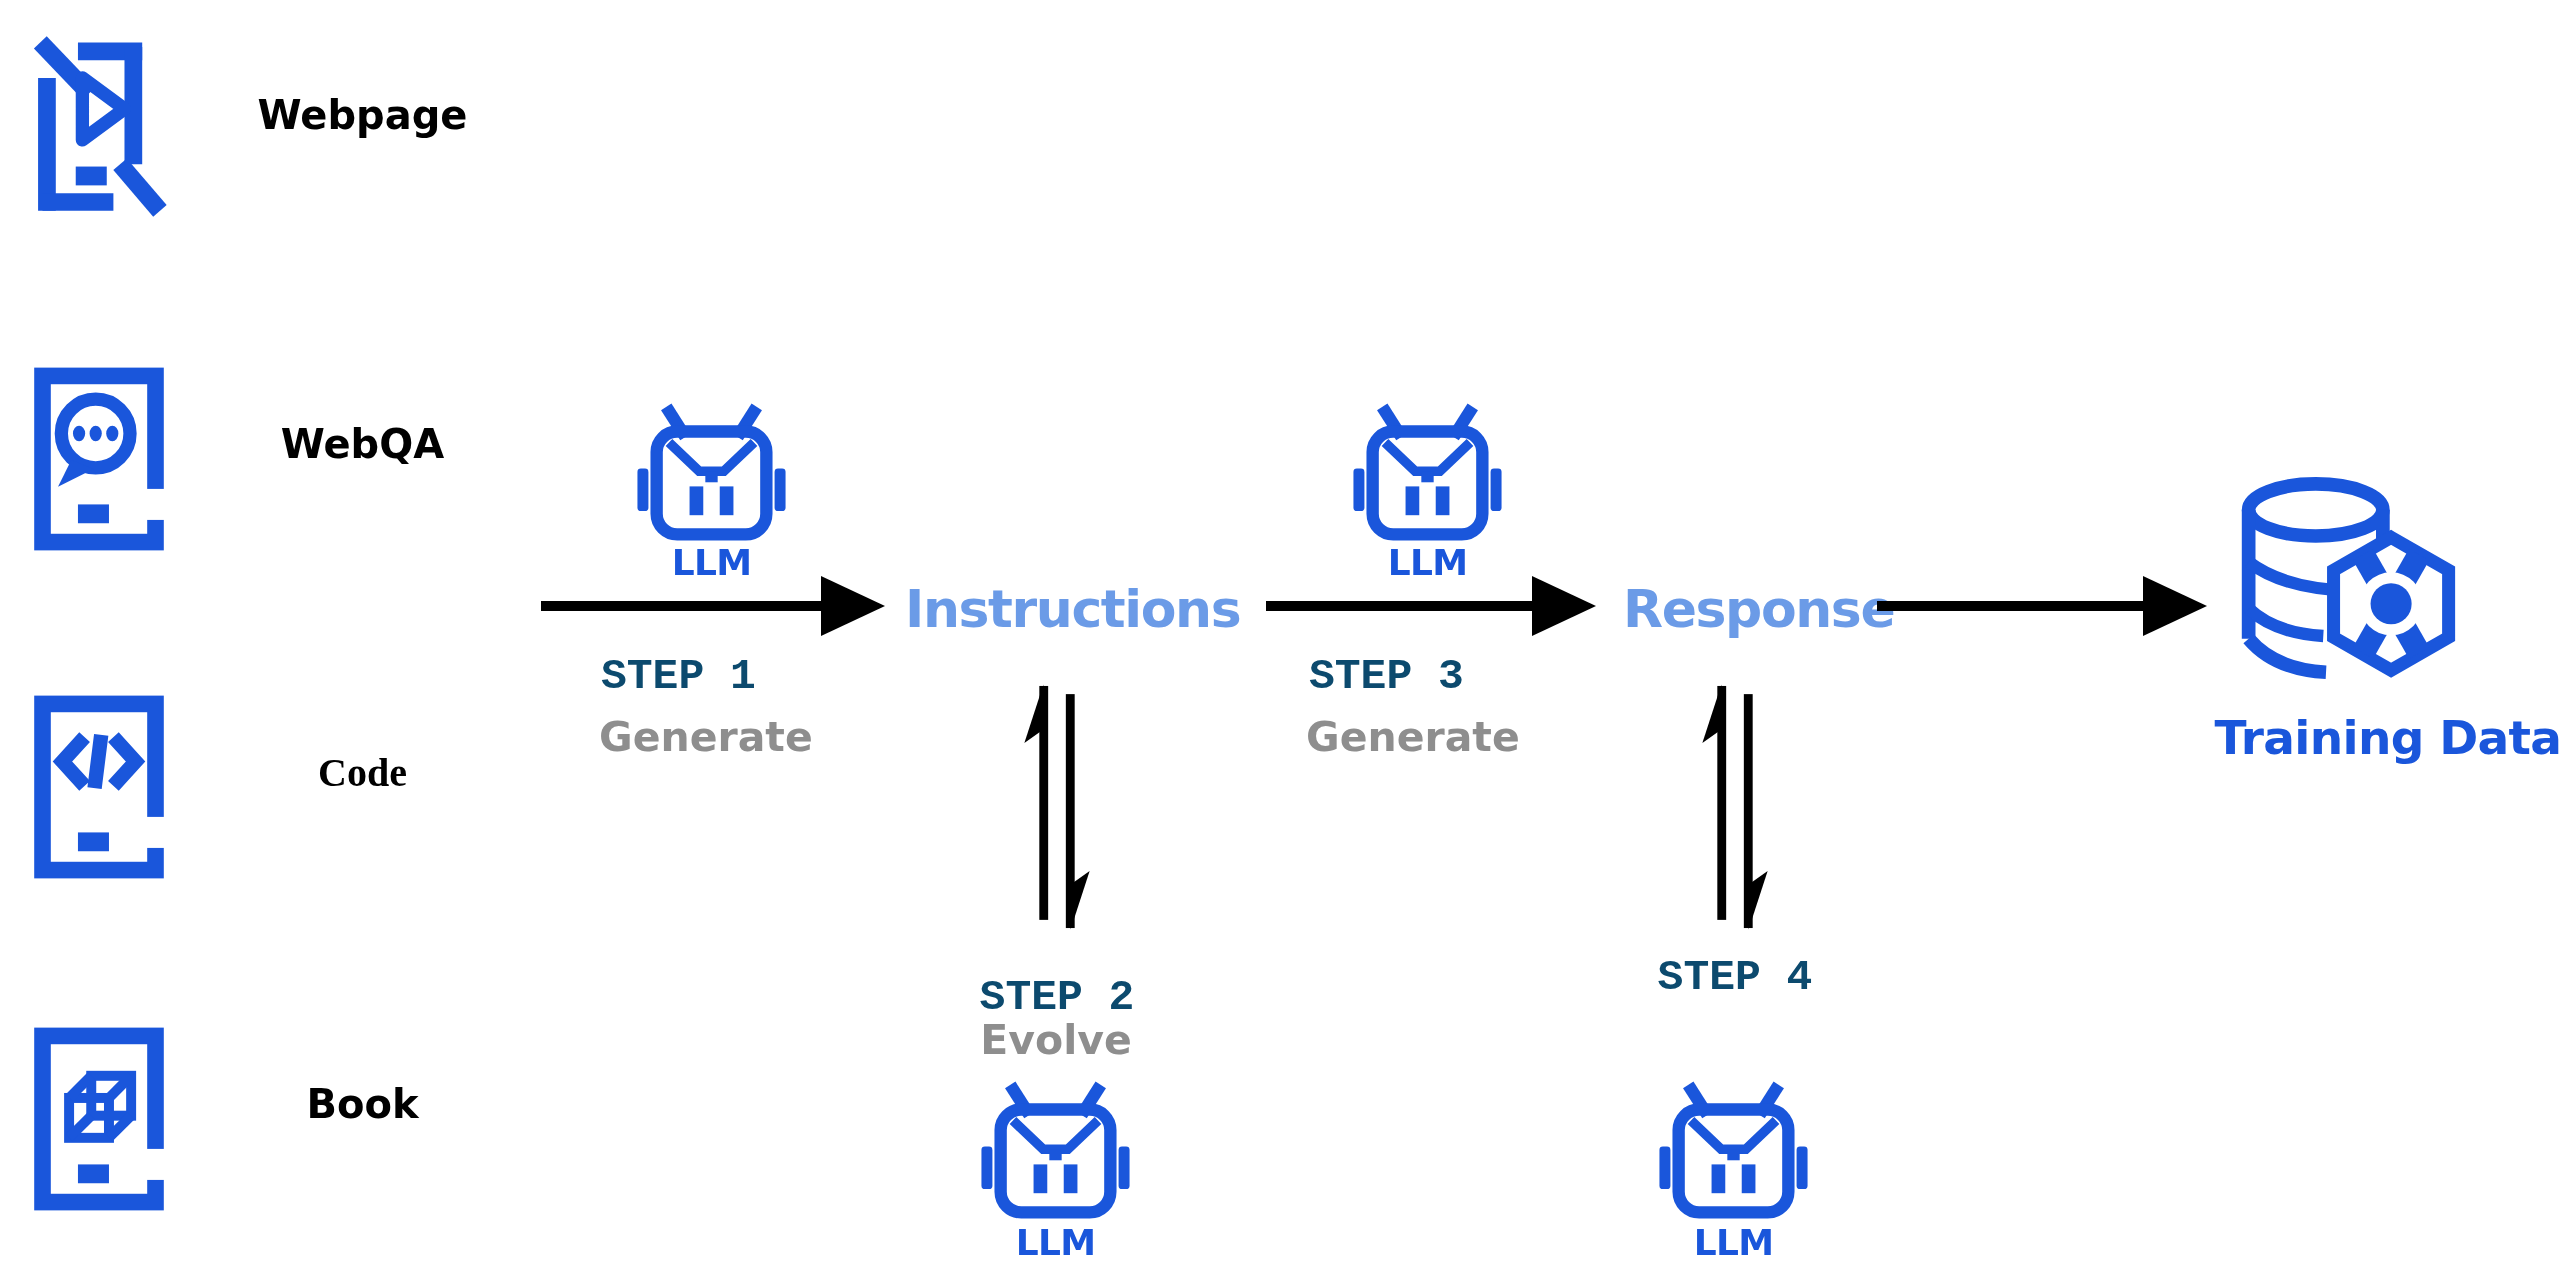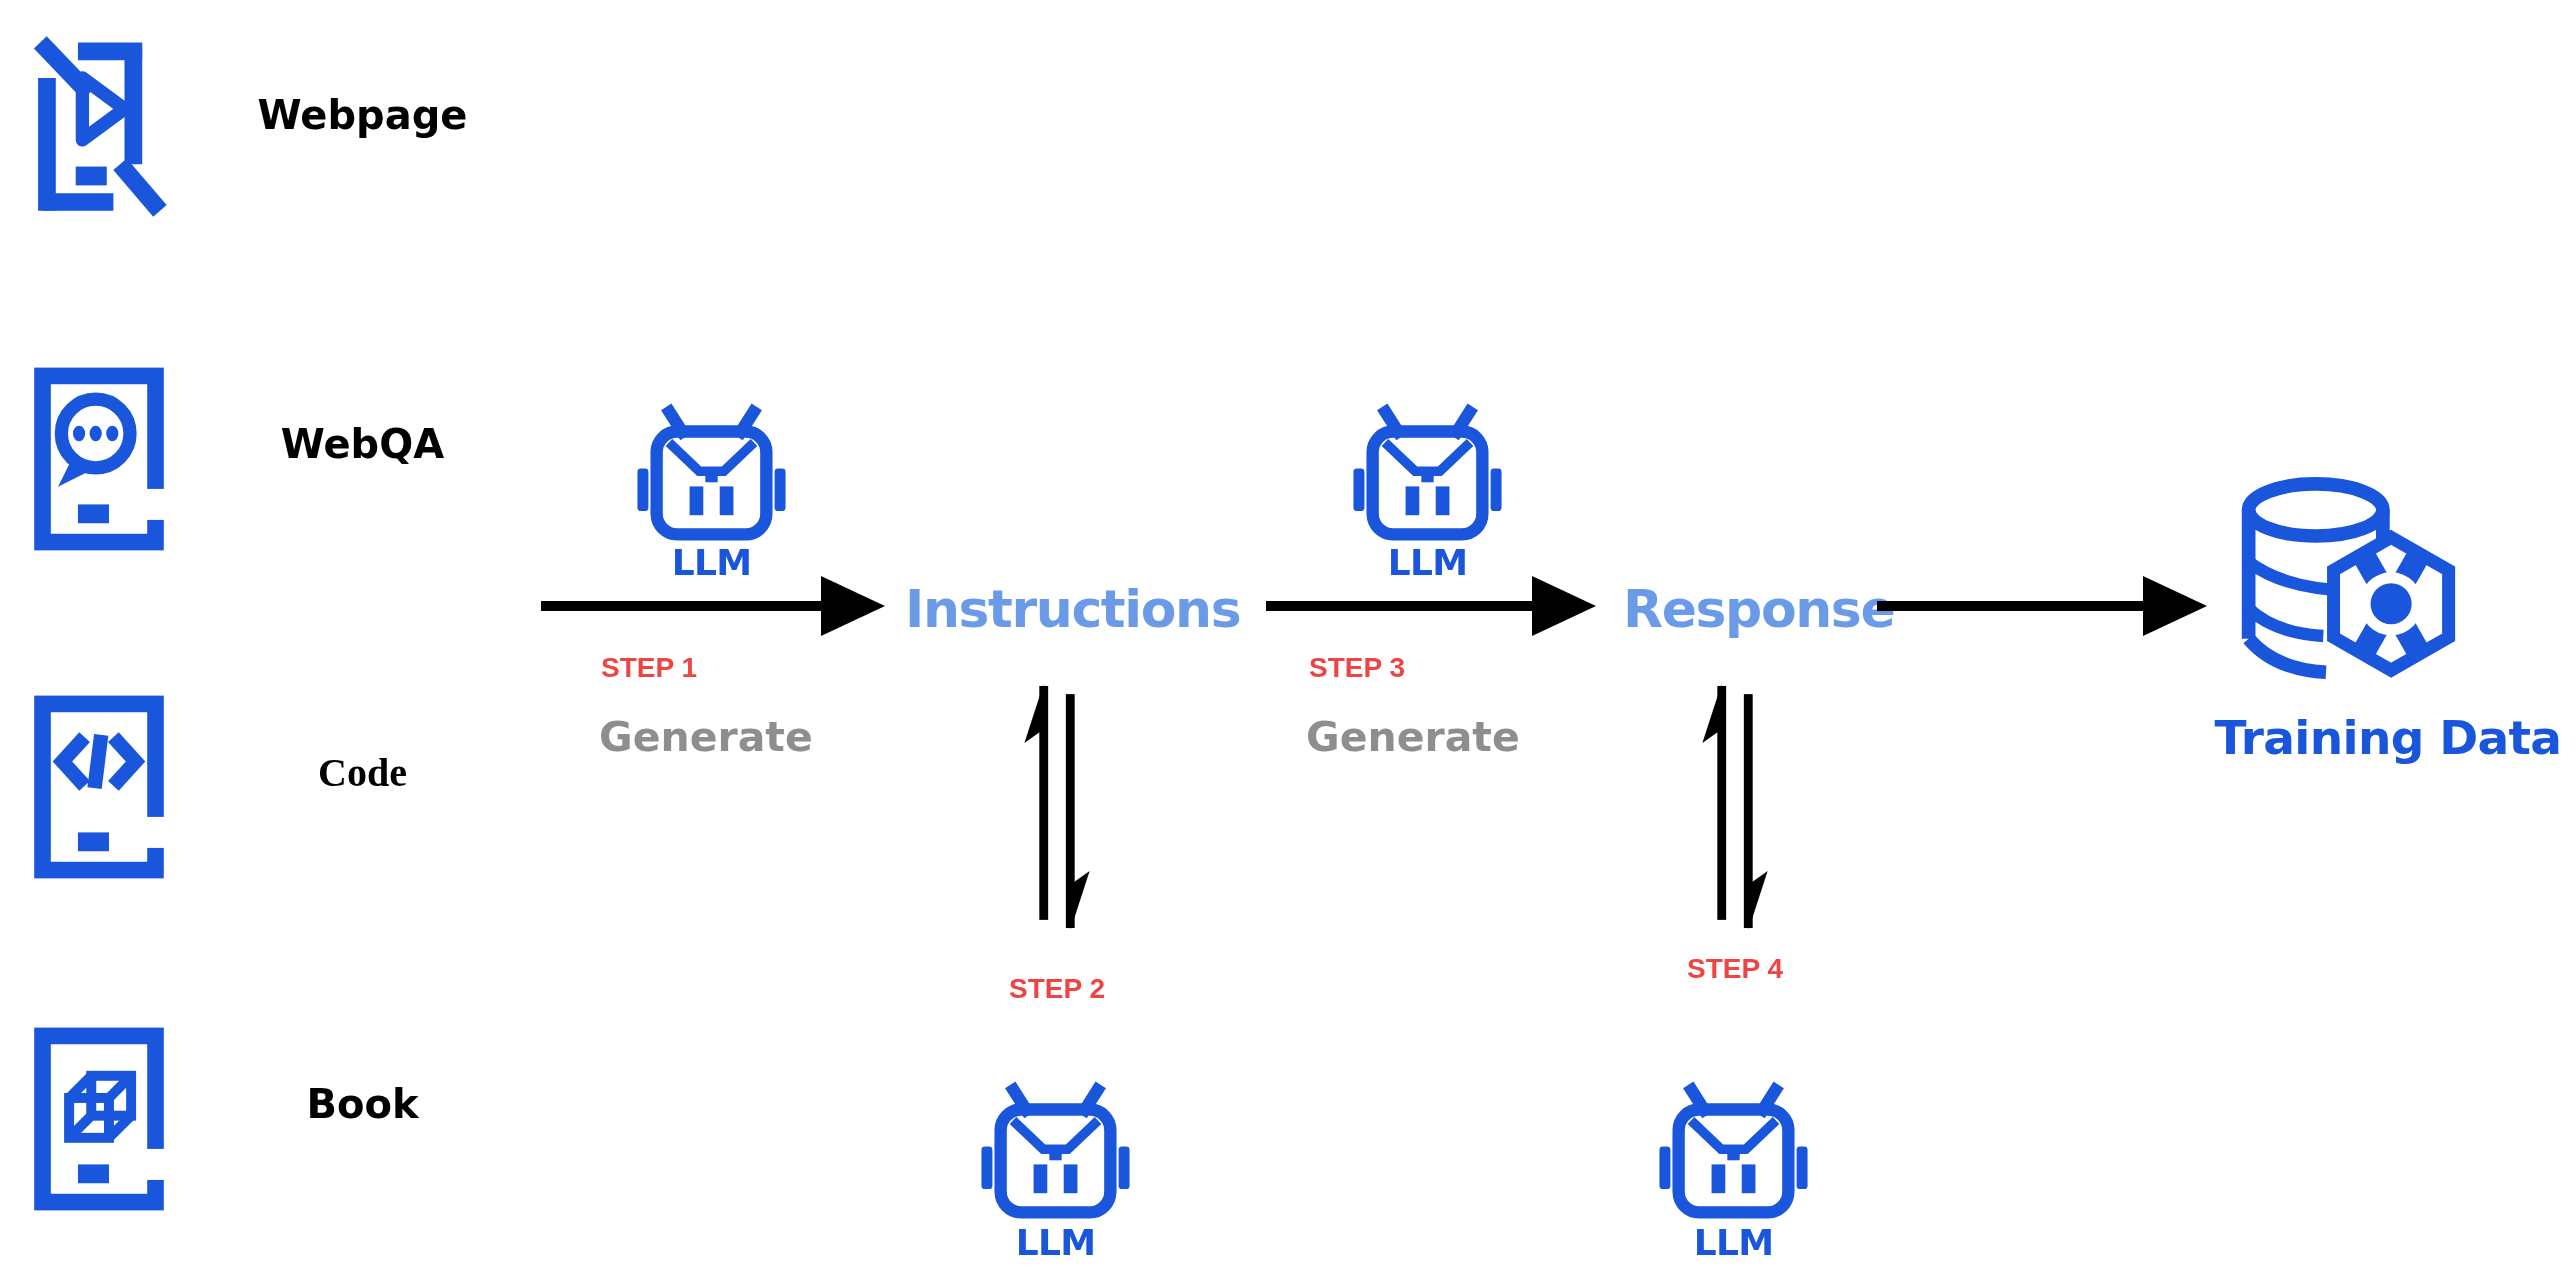--- a/index.html
+++ b/index.html
@@ -2,21 +2,21 @@
 <html style="font-size:11px"><head>
 <meta charset="utf-8">
 <style>
   html,body{margin:0;padding:0;background:#ffffff;}
   .stage{position:relative;width:2576px;height:1273px;background:#ffffff;overflow:hidden;
          font-family:"DejaVu Sans","Liberation Sans",sans-serif;}
   .abs{position:absolute;text-align:right;}
   .src-label{font-weight:bold;font-size:40px;color:#000;text-align:center;width:287px;}
   .llm-label{font-weight:bold;font-size:36px;color:#1A56DB;text-align:center;width:151px;letter-spacing:-0.7px;}
   .node-label{font-weight:bold;font-size:52px;color:#6B9BE7;letter-spacing:-1.4px;white-space:nowrap;}
-  .step-label{font-family:Liberation Sans, sans-serif;font-weight:bold;font-size:28px;color:#ef4444;white-space:nowrap;}
+  .step-label{font-family:Liberation Mono, monospace;font-weight:bold;font-size:43px;color:#0c4a6e;white-space:nowrap;}
   .action-label{font-weight:bold;font-size:41px;color:#8E8E8E;white-space:nowrap;}
   .center400{width:274px;text-align:center;}
   .train-label{font-weight:bold;font-size:47px;color:#1A56DB;letter-spacing:-0.7px;width:424px;text-align:center;}
   .aline{height:9.6px;background:#000;}
   .ahead{width:0;height:0;border-top:30px solid transparent;border-bottom:30px solid transparent;border-left:64px solid #000;}
   svg{display:block;}
 </style>
 </head>
 <body>
 
@@ -109,20 +109,21 @@
   <div class="abs" style="left:1023px;top:684px;">
     <svg width="68" height="246" viewBox="0 0 100 360">
       <rect x="24" y="2" width="13" height="344" fill="#000"></rect>
       <polygon points="30,0 2,86 30,66" fill="#000"></polygon>
       <rect x="63" y="14" width="13" height="344" fill="#000"></rect>
       <polygon points="70,360 98,274 70,294" fill="#000"></polygon>
     </svg>
   </div>
 
   <div class="abs step-label center400" style="left:920px;top:953px;margin-top:20px;">STEP 2</div>
+  <div class="abs action-label center400" style="left:919px;top:1016px;">Evolve</div>
   <div class="abs" style="left:980px;top:1078px;">
     <svg width="151" height="144" viewBox="0 0 220 210">
       <rect x="2" y="100" width="16" height="62" rx="5" fill="#1A56DB"></rect>
       <rect x="202" y="100" width="16" height="62" rx="5" fill="#1A56DB"></rect>
       <line x1="72" y1="54" x2="44" y2="10" stroke="#1A56DB" stroke-width="18"></line>
       <line x1="148" y1="54" x2="176" y2="10" stroke="#1A56DB" stroke-width="18"></line>
       <rect x="30" y="46" width="160" height="150" rx="30" fill="none" stroke="#1A56DB" stroke-width="18"></rect>
       <path d="M 48 62 L 92 104 L 128 104 L 172 62" fill="none" stroke="#1A56DB" stroke-width="14"></path>
       <rect x="101" y="104" width="18" height="16" fill="#1A56DB"></rect>
       <rect x="78" y="126" width="20" height="42" fill="#1A56DB"></rect>

